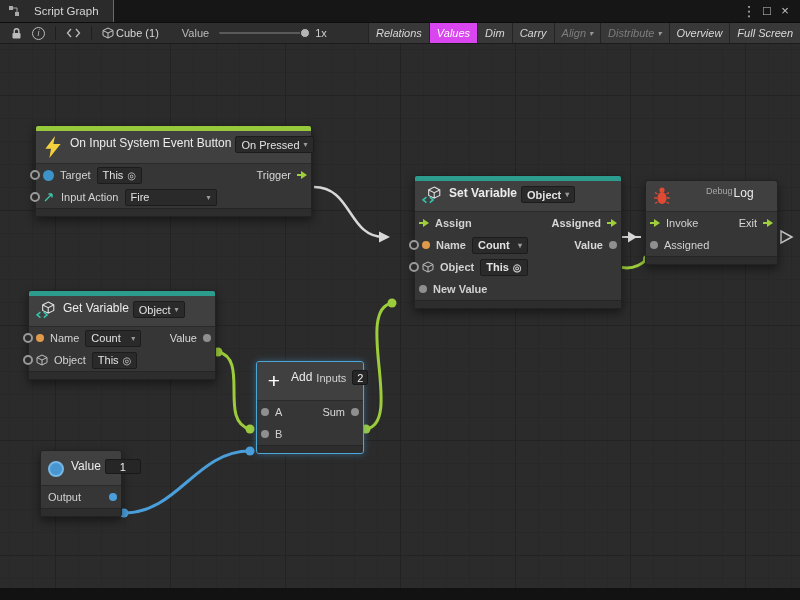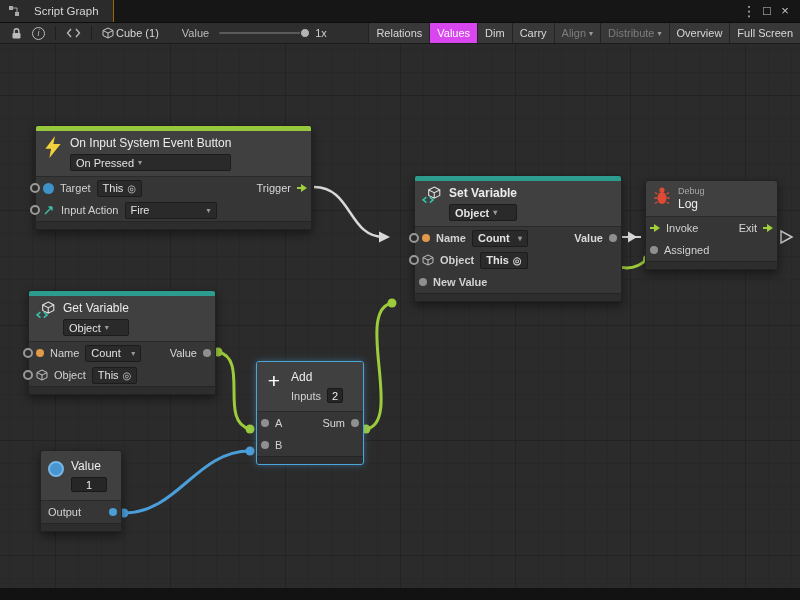--- a/index.html
+++ b/index.html
@@ -21,21 +21,21 @@
     border-top: 1px solid #0d0d0d; border-bottom: 1px solid #1b1b1b;
     display: flex; align-items: center; font-size: 11px; color: #cfcfcf; padding-left: 6px; }
   .ticon { display: flex; align-items: center; justify-content: center; padding: 0 5px; height: 100%; }
   .sep { width: 1px; height: 14px; background: #1f1f1f; margin: 0 5px; }
   .obj-label { margin-left: 2px; color: #d6d6d6; }
   .zoom-label { margin-left: 18px; color: #bdbdbd; }
   .slider-track { width: 88px; height: 2px; background: #5a5a5a; border-radius: 1px;
     position: relative; margin: 0 8px 0 10px; }
   .slider-handle { position: absolute; right: -3px; top: -4px; width: 10px; height: 10px;
     background: #b4b4b4; border: 1px solid #2a2a2a; border-radius: 50%; }
-  .tbtn-group { margin-left: auto; display: flex; height: 100%; align-items: stretch; }
+  .tbtn-group { margin-left: auto; display: flex; height: 100%; align-items: stretch; font-style: italic; }
   .tbtn { display: flex; align-items: center; gap: 3px; padding: 0 7px; background: #383838;
     border-left: 1px solid #232323; color: #d8d8d8; white-space: nowrap; }
   .tbtn.active { background: #d946ef; color: #fff; }
   .tbtn.disabled { color: #7d7d7d; }
   .dd-caret { font-size: 8px; color: #9a9a9a; }
 
   
   .canvas { position: absolute; top: 44px; left: 0; width: 800px; height: 544px;
     background-color: #2b2b2b;
     background-image:
@@ -53,21 +53,21 @@
   
   .node { position: absolute; z-index: 10; background: #3a3a3a; border: 1px solid #222;
     border-radius: 3px; box-shadow: 0 4px 10px rgba(0,0,0,.45); font-size: 11px; color: #d2d2d2; }
   .node.selected { border: 1px solid #4aa7d8; box-shadow: 0 0 7px rgba(70,160,215,.45); }
   .nstrip { height: 5px; border-radius: 2px 2px 0 0; }
   .nstrip.lime { background: #97C93D; }
   .nstrip.teal { background: #2C9C8E; }
   .nhead { background: #404040; border-bottom: 1px solid #2a2a2a; padding: 5px 7px;
     display: flex; gap: 7px; align-items: flex-start; }
   .nhead.roundtop { border-radius: 3px 3px 0 0; }
-  .hcol { display: flex; flex-direction: column; gap: 4px; }
+  .hcol { display: flex; flex-direction: row; gap: 4px; }
   .ntitle { font-size: 12px; color: #ececec; line-height: 14px; white-space: nowrap; }
   .nsub { font-size: 9px; color: #a8a8a8; line-height: 10px; }
   .nrows { background: #363636; }
   .nrow { height: 22px; display: flex; align-items: center; gap: 6px; padding: 0 7px;
     position: relative; }
   .nfoot { height: 8px; background: #2d2d2d; border-top: 1px solid #252525;
     border-radius: 0 0 3px 3px; }
   .spacer { flex: 1; }
 
   .chip { display: inline-flex; align-items: center; gap: 4px; background: #2a2a2a;
@@ -245,20 +245,27 @@
       <div class="hcol">
         <span class="ntitle">Set Variable</span>
         <span class="chip">
           <span>Object</span>
           <span class="dd-caret">▾</span>
         </span>
       </div>
     </div>
     <div class="nrows">
       <div class="nrow">
+        <span class="flow-port edge-l"></span>
+        <span class="row-label">Assign</span>
+        <span class="spacer"></span>
+        <span class="title-right">Assigned</span>
+        <span class="flow-port edge-r"></span>
+      </div>
+      <div class="nrow">
         <span class="ring"></span>
         <span class="pdot orange"></span>
         <span class="row-label">Name</span>
         <span class="chip mid">
           <span>Count</span>
           <span class="dd-caret">▾</span>
         </span>
         <span class="spacer"></span>
         <span class="title-right">Value</span>
         <span class="pdot edge-r"></span>
@@ -282,21 +289,21 @@
     <div class="nfoot"></div>
   </div>
 
   <div class="node" style="left:645px; top:180px; width:133px;">
     <div class="nhead roundtop">
       <svg width="18" height="20" viewBox="0 0 18 20">
         <circle cx="9" cy="4" r="2.6" fill="#DE4A33"></circle>
         <ellipse cx="9" cy="12" rx="4.6" ry="6" fill="#DE4A33"></ellipse>
         <path d="M4.5 8 L2 6.5 M4.2 12 H1.2 M4.5 16 L2 17.5 M13.5 8 L16 6.5 M13.8 12 H16.8 M13.5 16 L16 17.5" stroke="#DE4A33" stroke-width="1.4" fill="none"></path>
       </svg>
-      <div class="hcol" style="gap:1px;">
+      <div class="hcol" style="gap:1px;margin-left:28px;">
         <span class="nsub">Debug</span>
         <span class="ntitle">Log</span>
       </div>
     </div>
     <div class="nrows">
       <div class="nrow">
         <span class="flow-port edge-l"></span>
         <span class="row-label">Invoke</span>
         <span class="spacer"></span>
         <span class="title-right">Exit</span>

